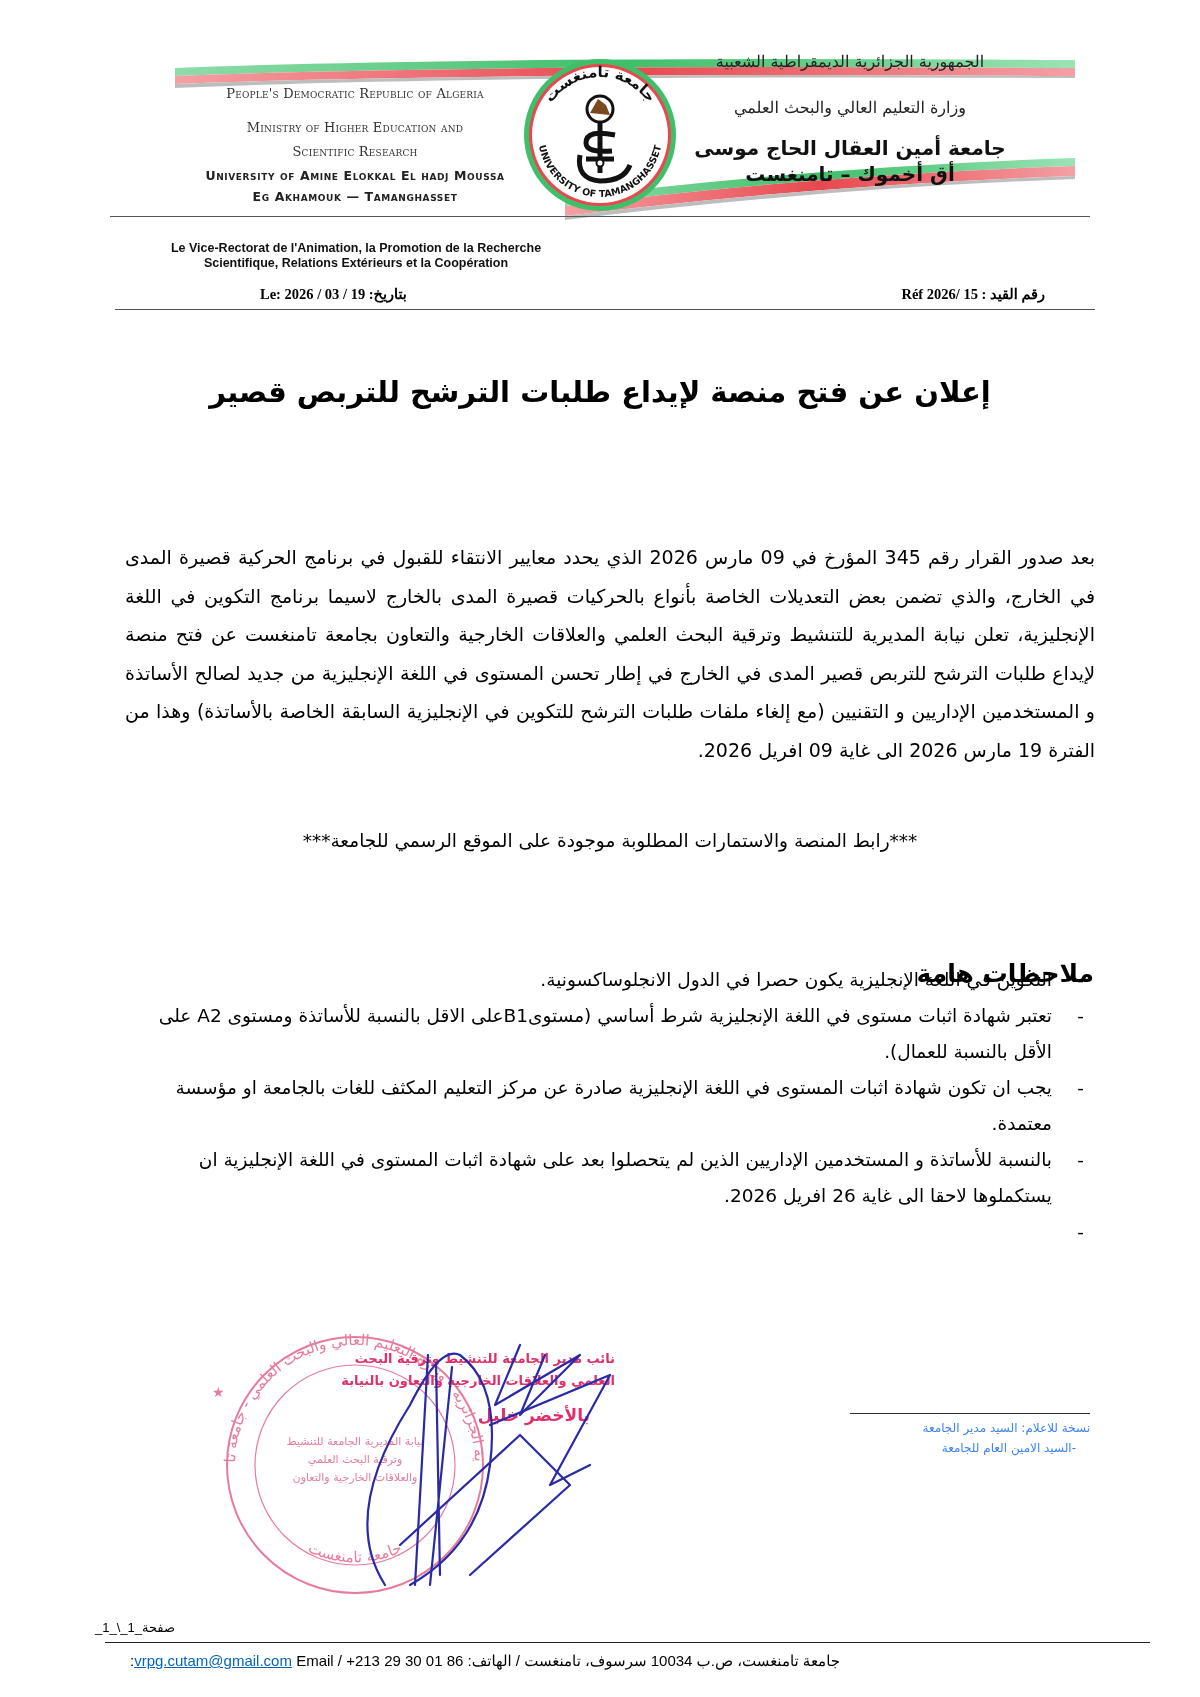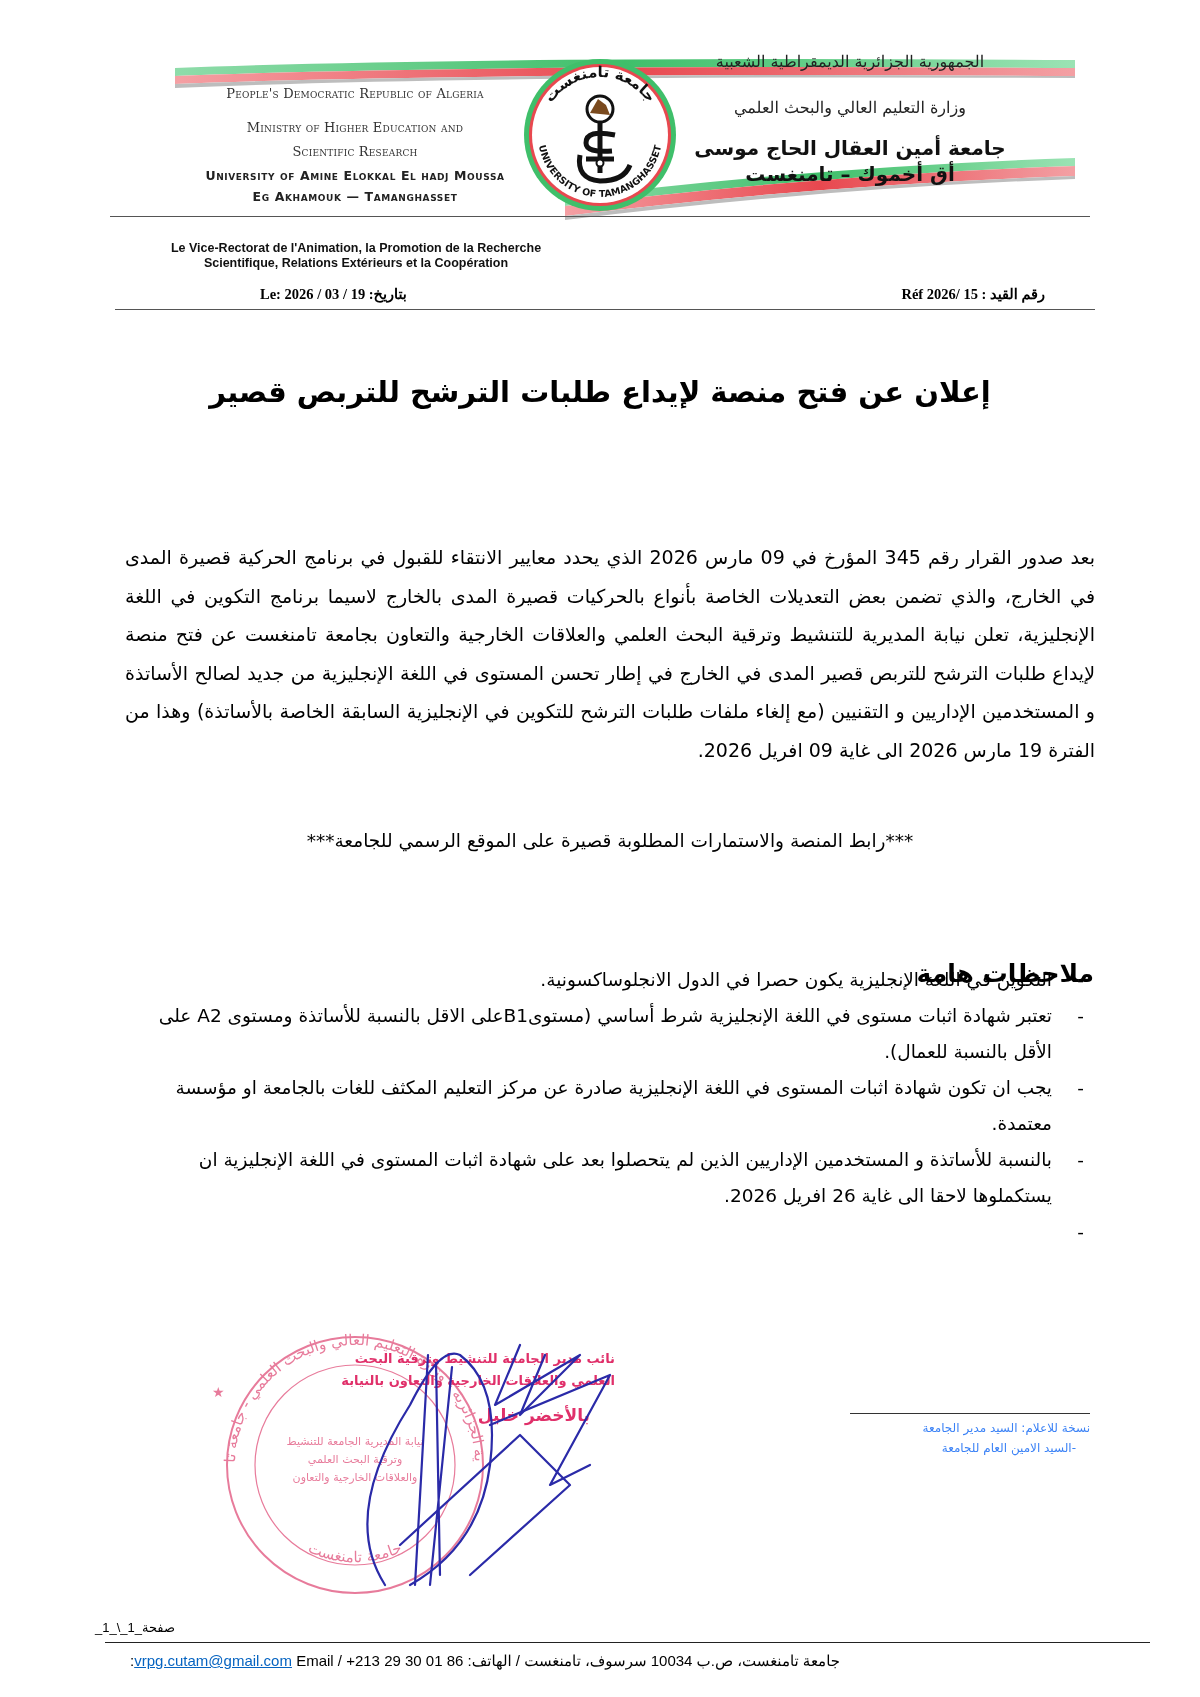--- a/index.html
+++ b/index.html
@@ -135,21 +135,21 @@
 
 <div class="refline" style="right:155px;">رقم القيد : 15 /Réf 2026</div>
 <div class="refline" style="left:260px;">بتاريخ: 19 / 03 / 2026 :Le</div>
 <div class="rule" style="left:115px; top:309px; width:980px;"></div>
 
 <div class="title">
   <div>إعلان عن فتح منصة لإيداع طلبات الترشح للتربص قصير</div>
 </div>
 
 <p class="para">بعد صدور القرار رقم 345 المؤرخ في 09 مارس 2026 الذي يحدد معايير الانتقاء للقبول في برنامج الحركية قصيرة المدى في الخارج، والذي تضمن بعض التعديلات الخاصة بأنواع بالحركيات قصيرة المدى بالخارج لاسيما برنامج التكوين في اللغة الإنجليزية، تعلن نيابة المديرية للتنشيط وترقية البحث العلمي والعلاقات الخارجية والتعاون بجامعة تامنغست عن فتح منصة لإيداع طلبات الترشح للتربص قصير المدى في الخارج في إطار تحسن المستوى في اللغة الإنجليزية من جديد لصالح الأساتذة و المستخدمين الإداريين و التقنيين (مع إلغاء ملفات طلبات الترشح للتكوين في الإنجليزية  السابقة الخاصة بالأساتذة) وهذا من الفترة 19 مارس 2026  الى غاية 09 افريل 2026.</p>
-<div class="link-note">***رابط المنصة والاستمارات المطلوبة قصيرة على الموقع الرسمي للجامعة***</div>
+<div class="link-note">***رابط المنصة والاستمارات المطلوبة موجودة على الموقع الرسمي للجامعة***</div>
 
 <div class="notes-heading">ملاحظات هامة</div>
 <ul class="notes">
   <li><span class="dash">-</span><span>التكوين في اللغة الإنجليزية يكون حصرا في الدول الانجلوساكسونية.</span></li>
   <li><span class="dash">-</span><span>تعتبر شهادة اثبات مستوى في اللغة الإنجليزية شرط أساسي (مستوىB1على الاقل بالنسبة للأساتذة ومستوى A2 على الأقل بالنسبة للعمال).</span></li>
   <li><span class="dash">-</span><span>يجب ان تكون شهادة اثبات المستوى في اللغة الإنجليزية صادرة عن مركز التعليم المكثف للغات بالجامعة او مؤسسة معتمدة.</span></li>
   <li><span class="dash">-</span><span>بالنسبة للأساتذة و المستخدمين الإداريين الذين لم يتحصلوا بعد على شهادة اثبات المستوى في اللغة الإنجليزية ان يستكملوها لاحقا الى غاية 26 افريل 2026.</span></li>
   <li><span class="dash">-</span></li>
 </ul>
 

